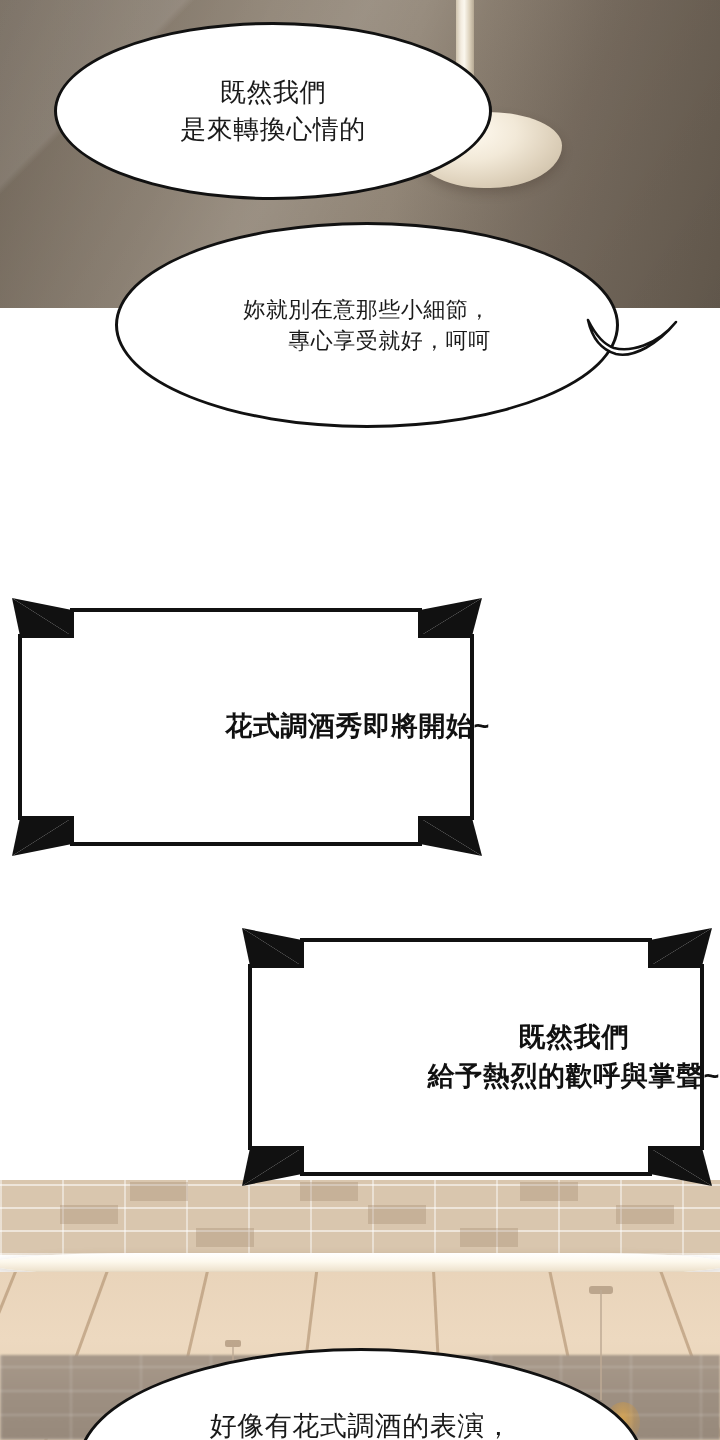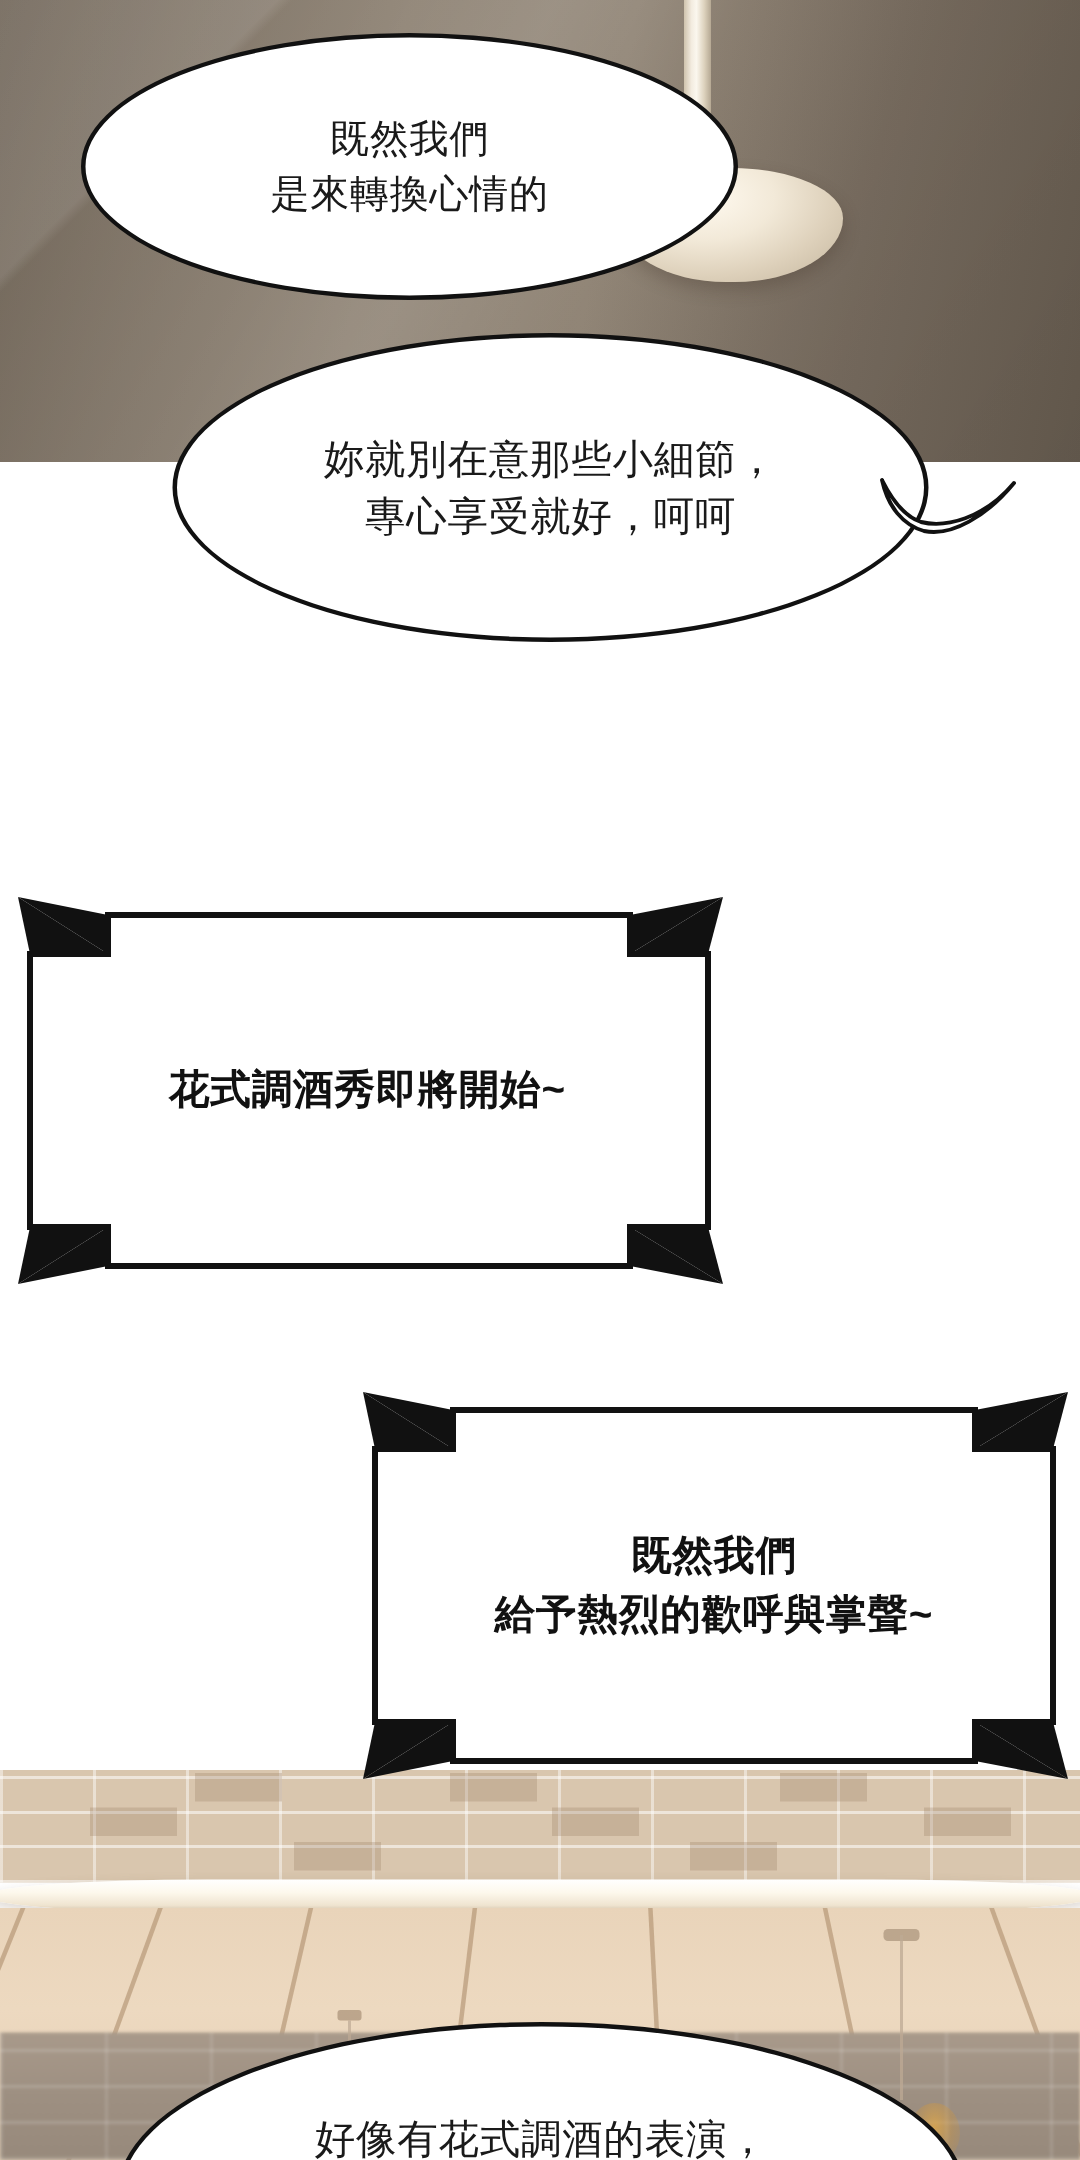--- a/index.html
+++ b/index.html
@@ -195,21 +195,21 @@
   #bubble1 {
     left: 54px; top: 22px;
     width: 432px; height: 172px;
     border-radius: 50% / 50%;
   }
   #bubble2 {
     left: 115px; top: 222px;
     width: 498px; height: 200px;
     border-radius: 50% / 50%;
   }
-  #bubble2 .txt { font-size: 27px; }
+  #bubble2 .txt { font-size: 22px; text-align: right; }
 
   .tail2 {
     position: absolute;
     left: 586px; top: 318px;
     width: 92px; height: 46px;
     z-index: 6;
   }
 
   #bubble5 {
     left: 78px; top: 1348px;
@@ -226,21 +226,21 @@
     position: absolute;
     z-index: 5;
   }
   .burst svg { display: block; overflow: visible; }
   .burst .burst-text {
     position: absolute;
     left: 0; top: 0;
     width: 100%; height: 100%;
     display: flex;
     align-items: center;
-    justify-content: center;
+    justify-content: flex-end;
     text-align: center;
     pointer-events: none;
   }
   .burst .burst-text span {
     color: #111111;
     font-size: 27px;
     line-height: 1.45;
     white-space: pre-line;
     font-weight: 600;
     letter-spacing: 0.6px;

